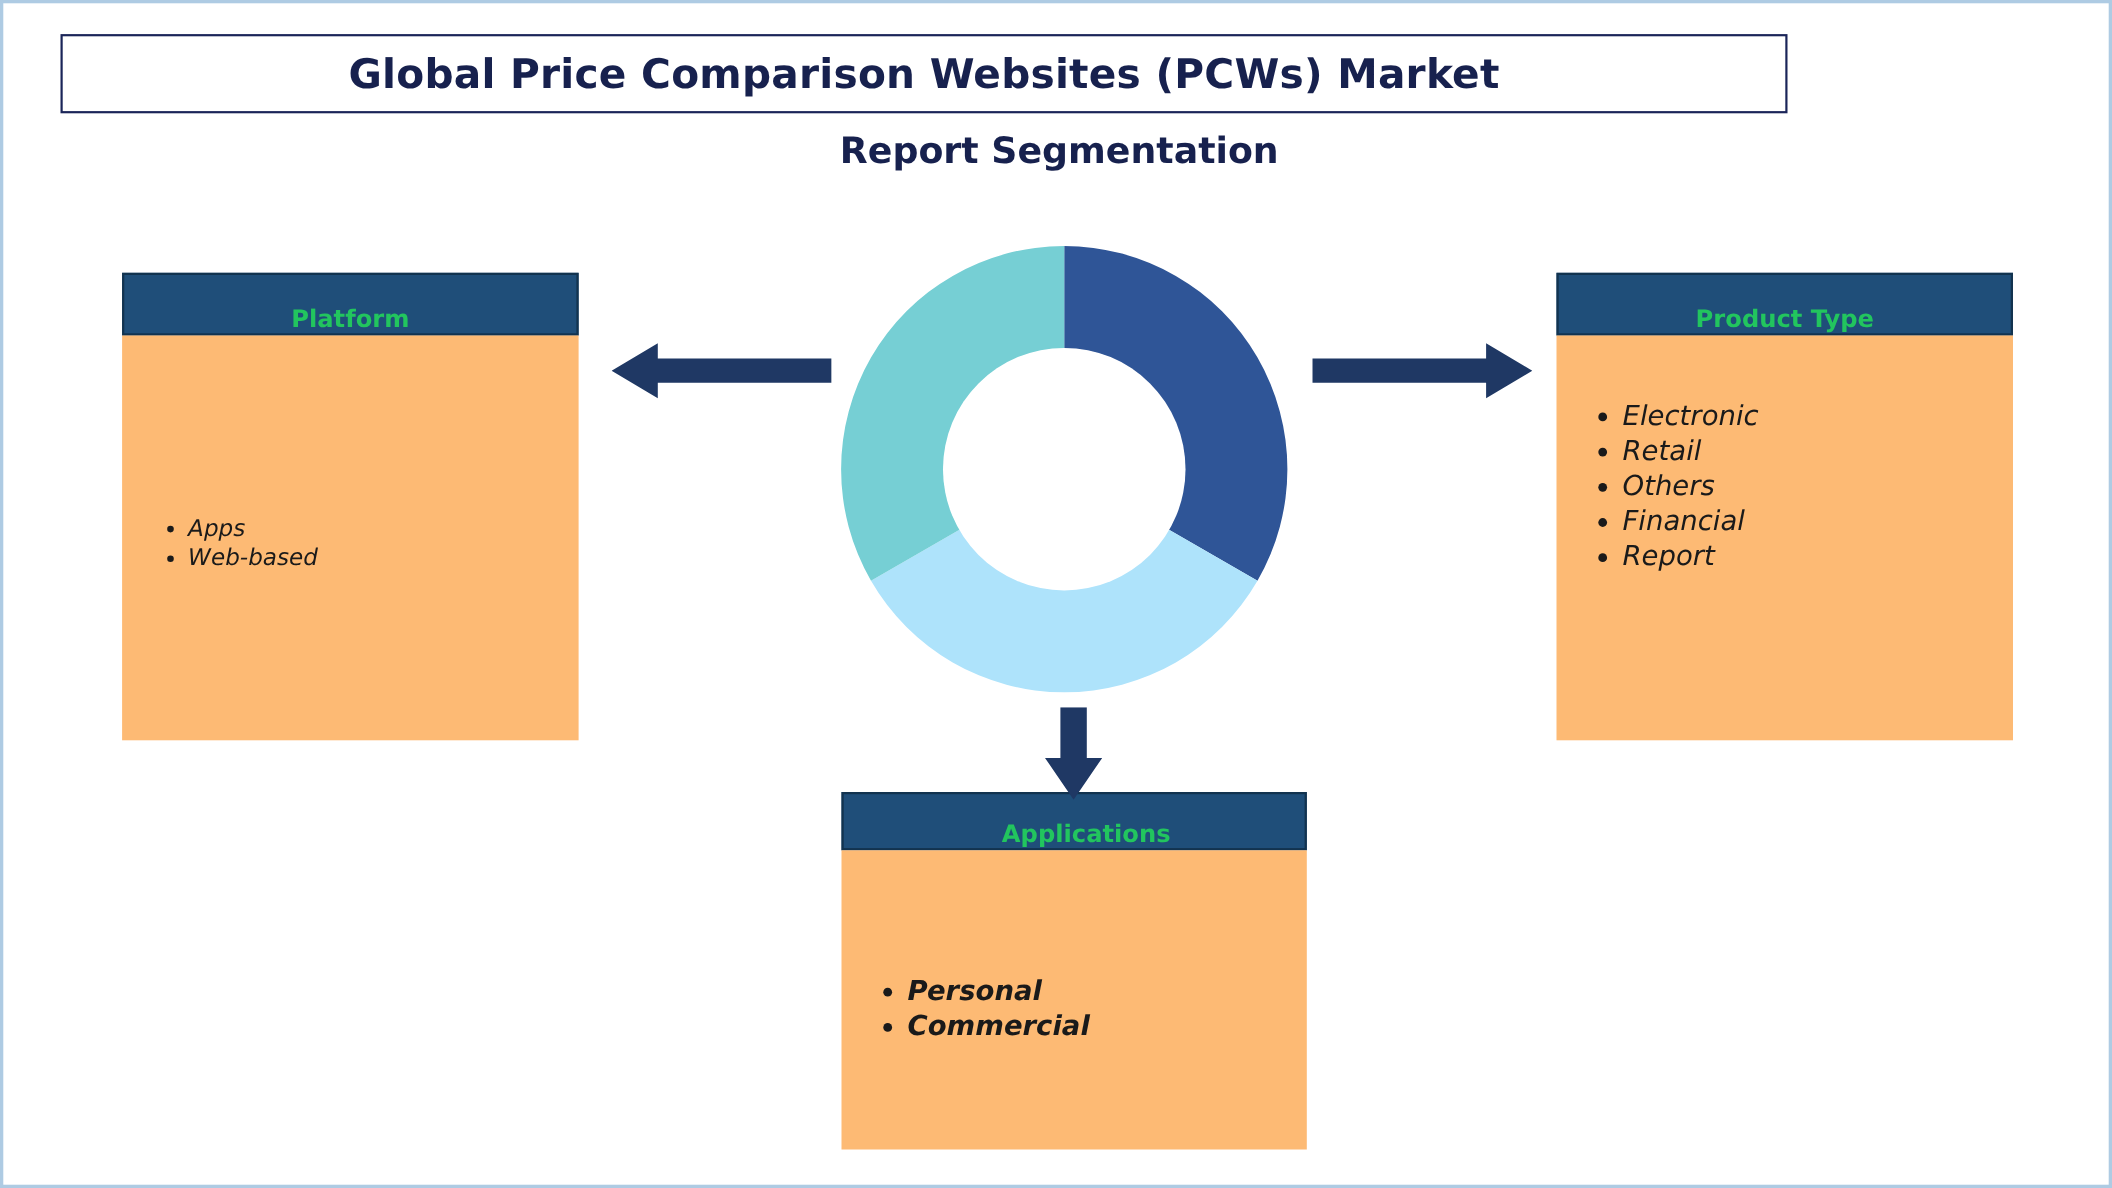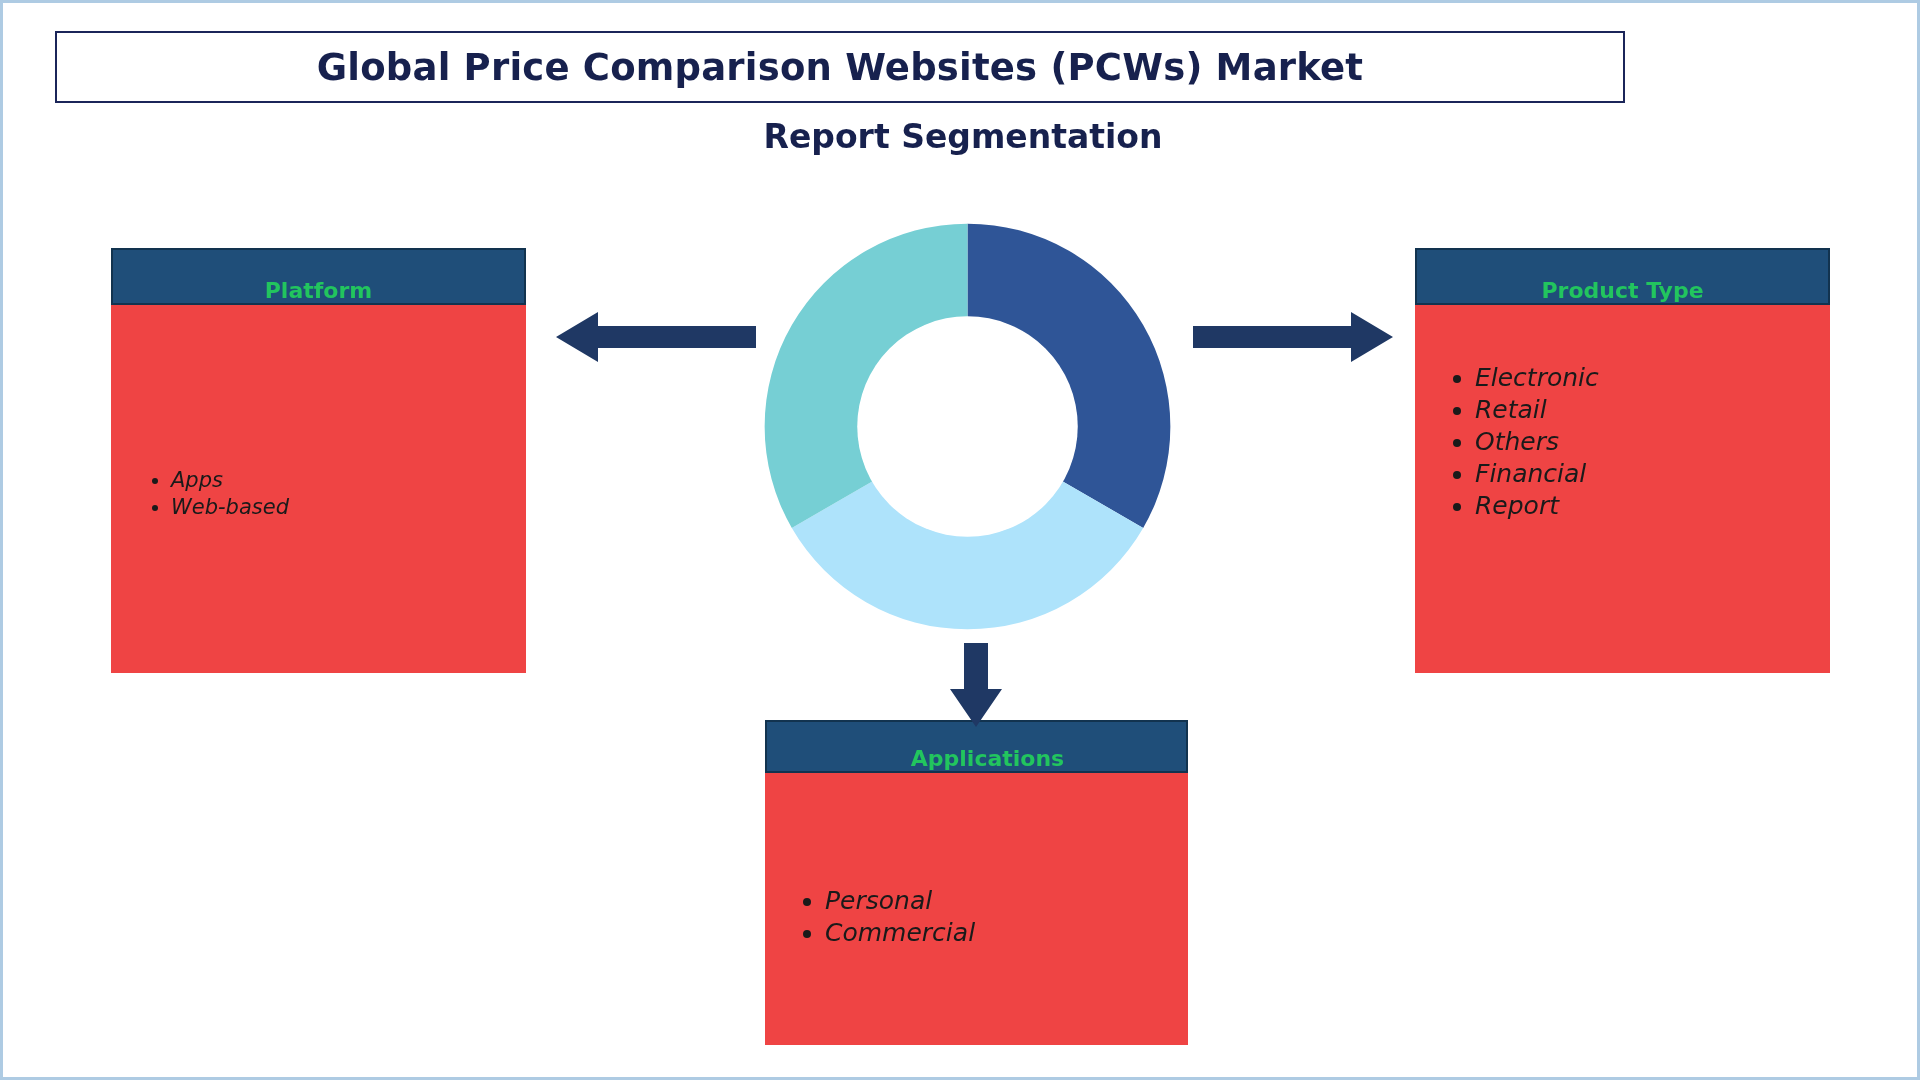--- a/index.html
+++ b/index.html
@@ -52,21 +52,21 @@
   }
   .panel-head{
     background:#1f4e79;
     border:2px solid #12334f;
     box-sizing:border-box;
     display:flex;align-items:flex-end;justify-content:center;
     color:#22c55e;
     font-weight:bold;
   }
   .panel-body{
-    background:#ef4444;
+    background:#fdba74;
     box-sizing:border-box;
     position:relative;
   }
   .panel-list{
     margin:0;
     padding:0 0 0 46px;
     list-style:disc;
     position:absolute;
     left:14px;
   }
@@ -87,21 +87,21 @@
   
   #panel-product{ left:1412px; top:245px; width:415px; }
   #panel-product .panel-head{ height:57px; font-size:22px; }
   #panel-product .panel-body{ height:368px; }
   #panel-product .panel-list{ top:57px; }
   #panel-product .panel-list li{ font-size:25px; }
 
   
   #panel-apps{ left:762px; top:717px; width:423px; }
   #panel-apps .panel-head{ height:53px; font-size:22px;padding-left:22px; }
-  #panel-apps .panel-body{ height:272px; }
+  #panel-apps .panel-body{ height:272px;font-weight:bold; }
   #panel-apps .panel-list{ top:112px; left:14px; }
   #panel-apps .panel-list li{ font-size:25px; }
 
   
   .donut-wrap{
     position:absolute;
     left:744px; top:203px;
     width:441px; height:441px;
   }
   .donut-svg{ display:block; width:441px; height:441px; }

